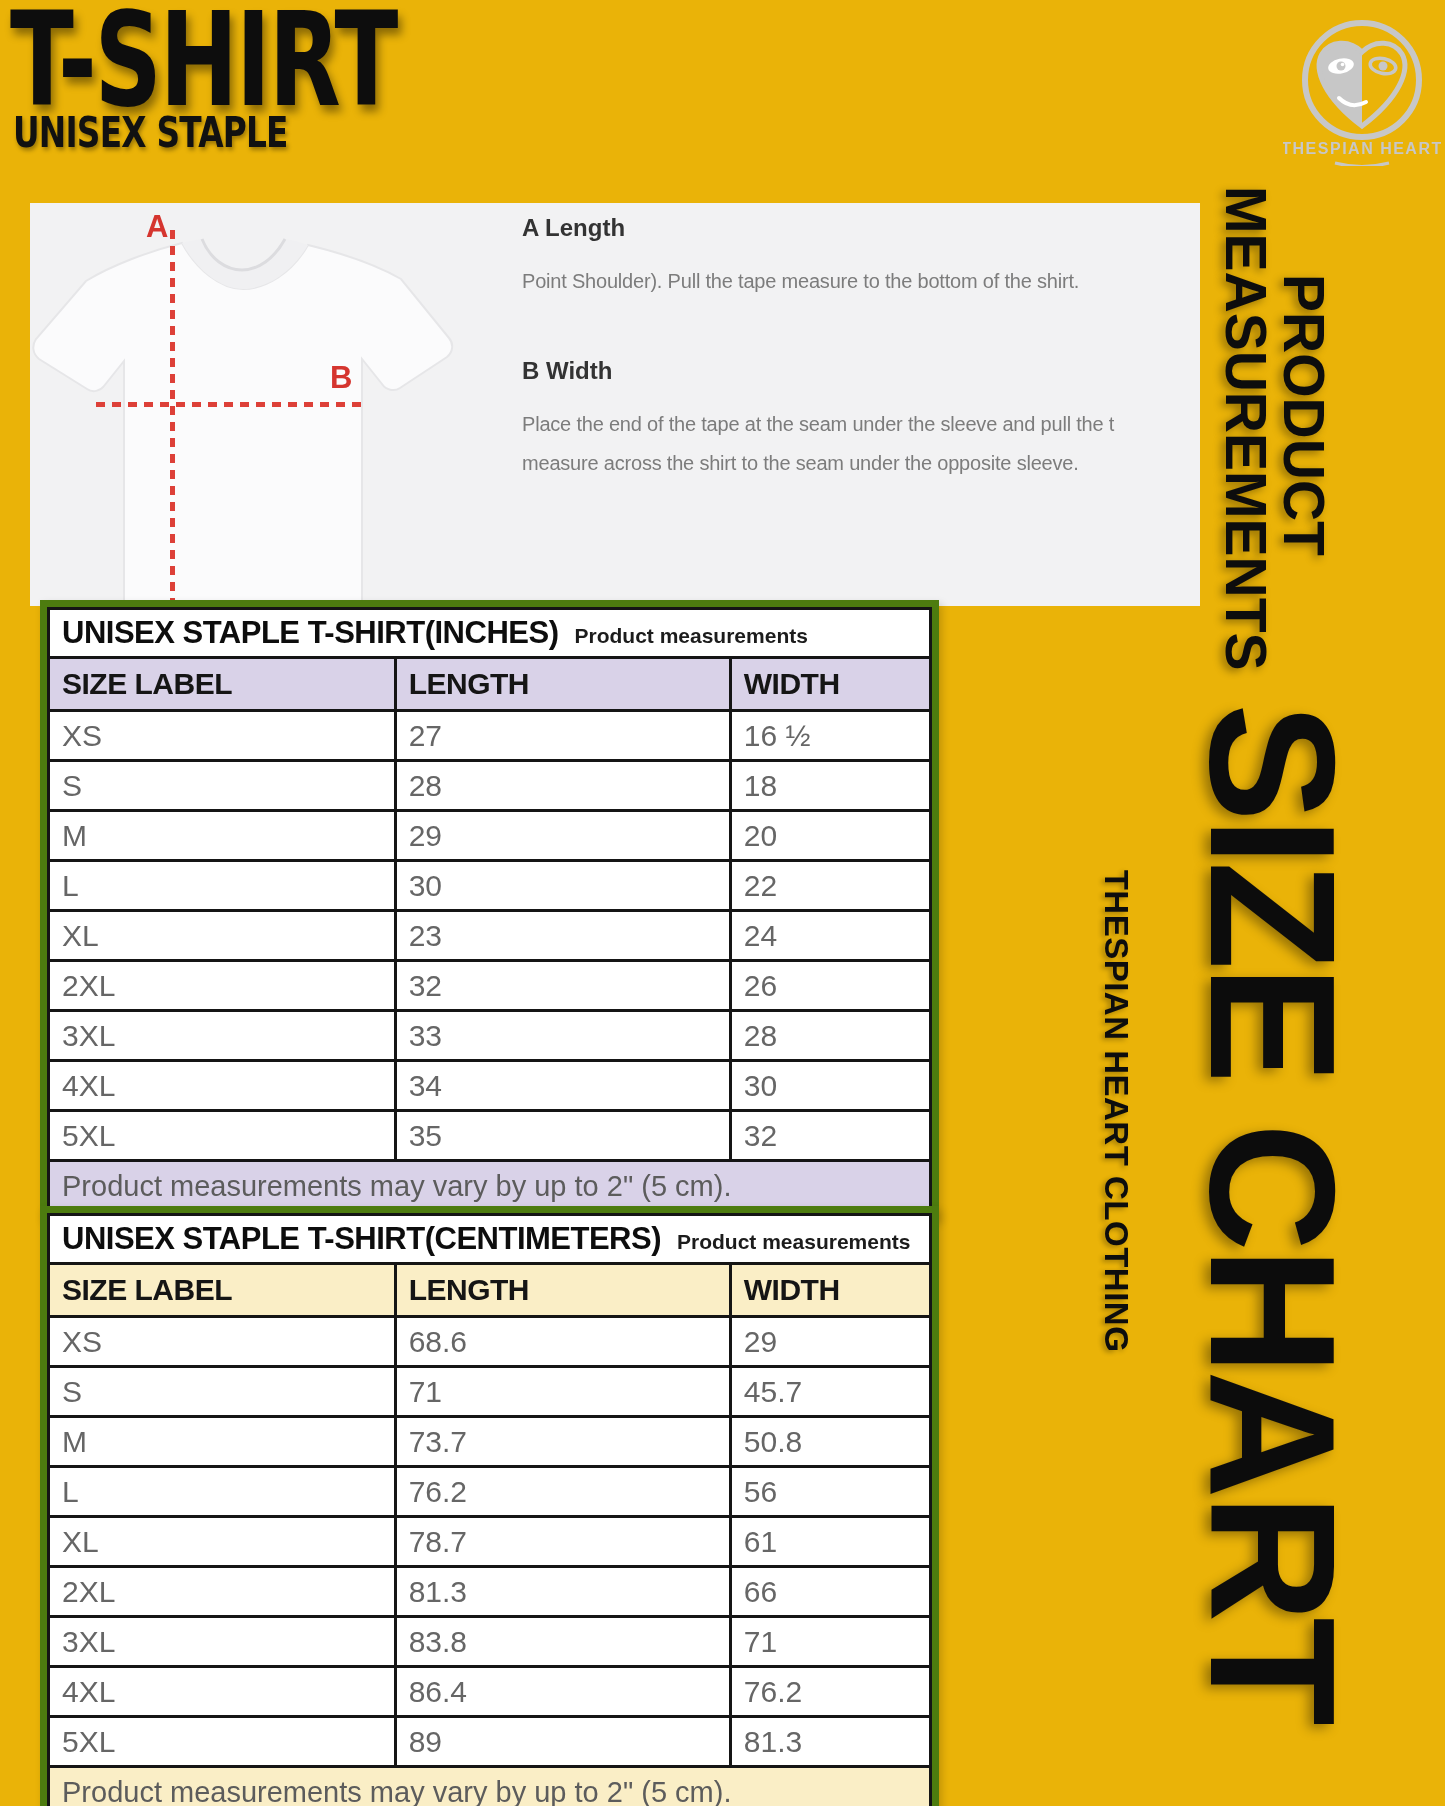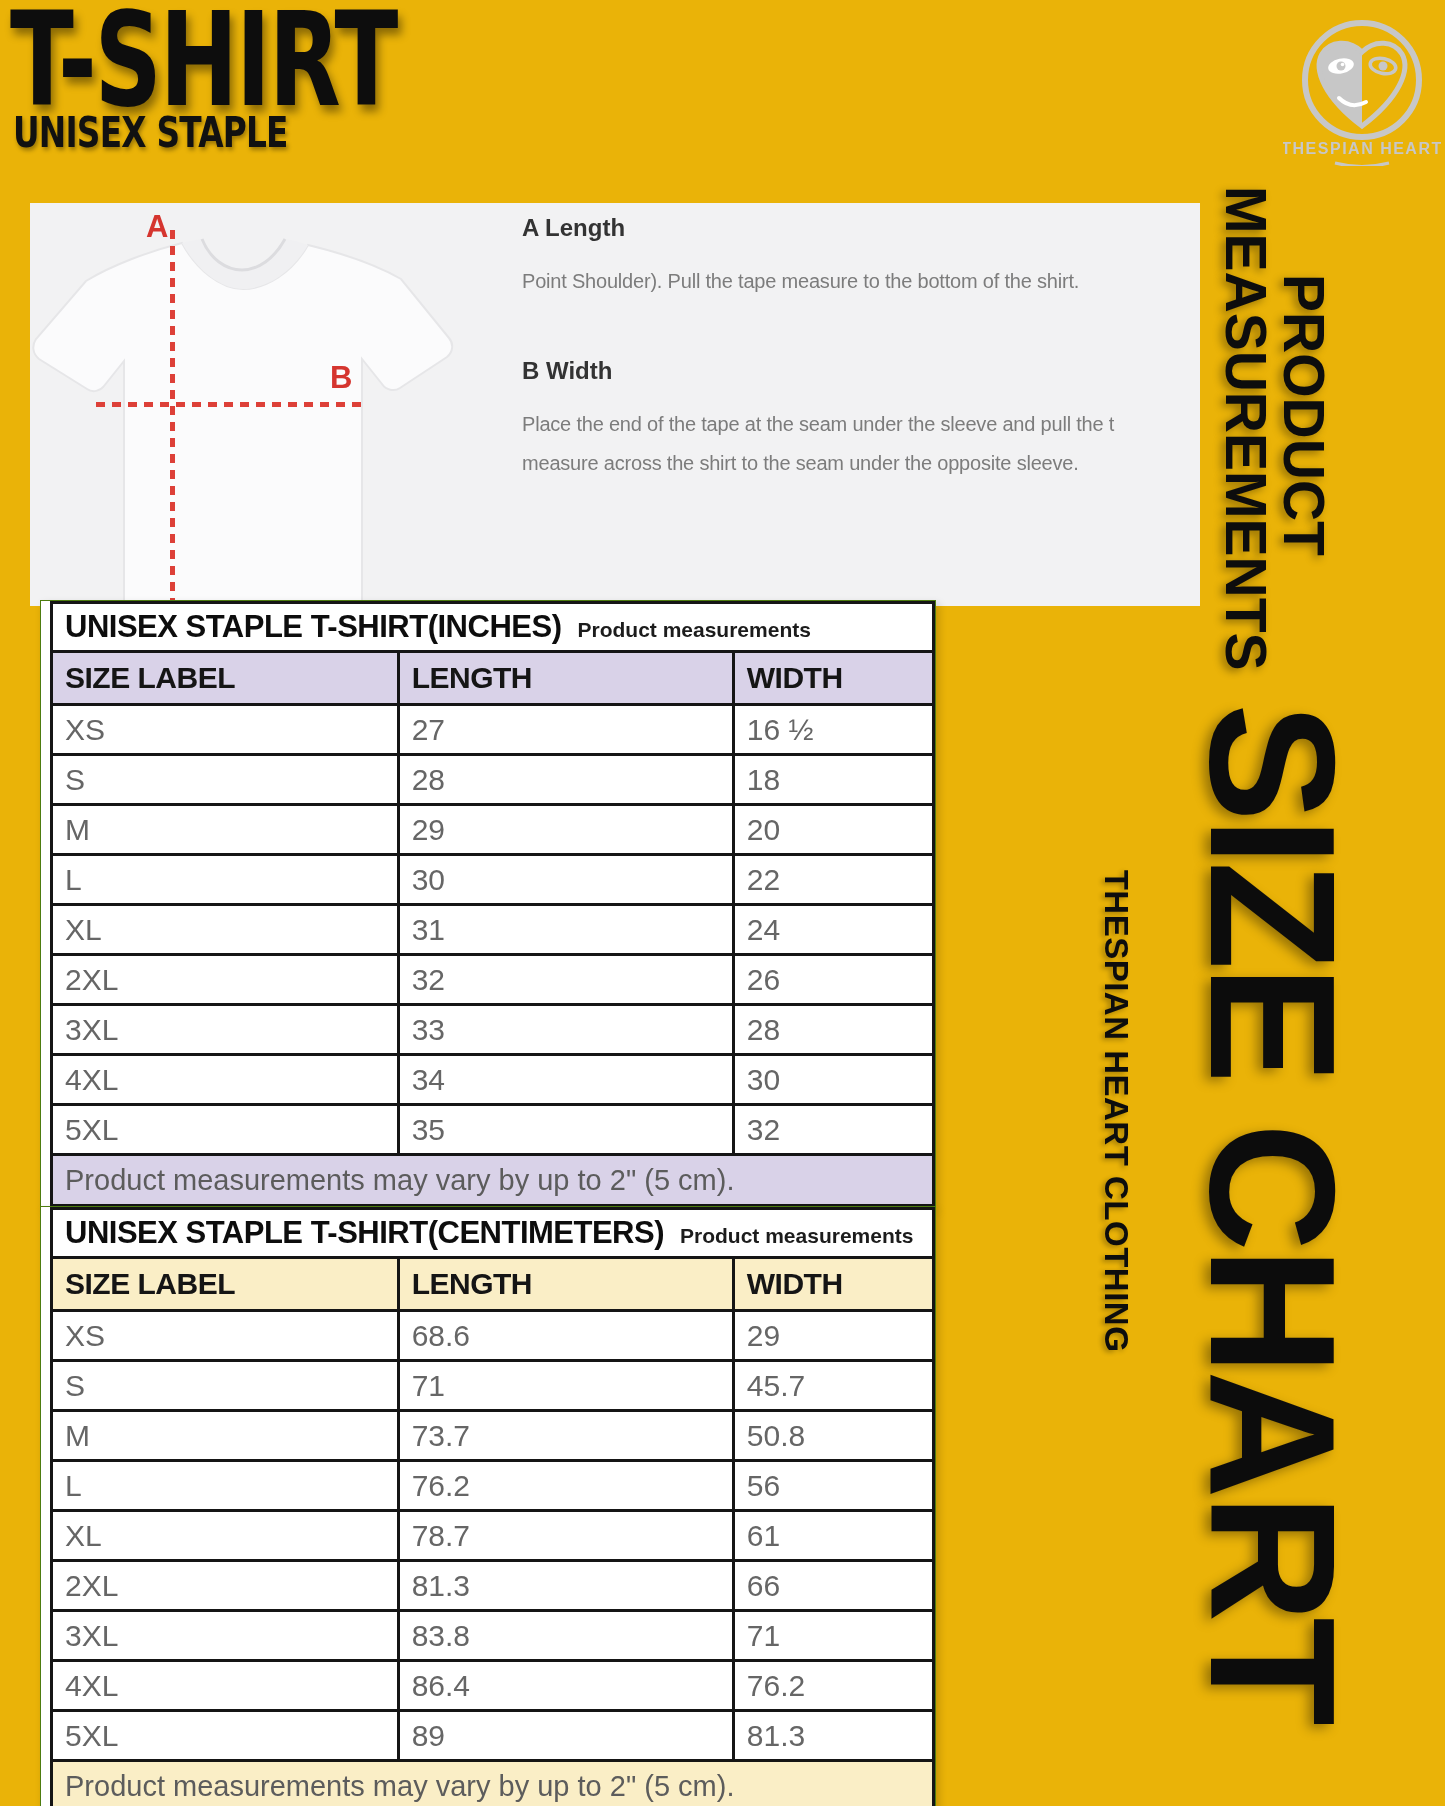--- a/index.html
+++ b/index.html
@@ -70,23 +70,22 @@
   }
   .brand-clothing{
     left:1138px;top:854px;width:514px;height:48px;
     font-size:33px;line-height:44px;font-weight:700;color:#0d0d0d;
     text-align:center;letter-spacing:.5px;white-space:nowrap;
     text-shadow:2px 3px 5px rgba(0,0,0,.3);
   }
   
   .size-table-wrap{
     position:absolute;left:40px;width:885px;
-    border:1px solid #4d7c0f;background:#ffffff;
+    border:7px solid #4d7c0f;background:#ffffff;
     box-shadow:3px 4px 8px rgba(0,0,0,.18);
-    padding-left:9px;
   }
   .t-inches{top:600px;}
   .t-cm{top:1206px;}
   table.size-table{width:100%;border-collapse:collapse;table-layout:fixed;}
   table.size-table td{
     border:3px solid #151515;padding:0 0 0 12px;vertical-align:middle;
   }
   td.title-cell{
     border:none;border-bottom:3px solid #151515;height:46px;background:#fff;
   }
@@ -193,21 +192,21 @@
             <td class="data-cell">29</td>
             <td class="data-cell">20</td>
           </tr>
           <tr>
             <td class="data-cell">L</td>
             <td class="data-cell">30</td>
             <td class="data-cell">22</td>
           </tr>
           <tr>
             <td class="data-cell">XL</td>
-            <td class="data-cell">31</td>
+            <td class="data-cell">23</td>
             <td class="data-cell">24</td>
           </tr>
           <tr>
             <td class="data-cell">2XL</td>
             <td class="data-cell">32</td>
             <td class="data-cell">26</td>
           </tr>
           <tr>
             <td class="data-cell">3XL</td>
             <td class="data-cell">33</td>

